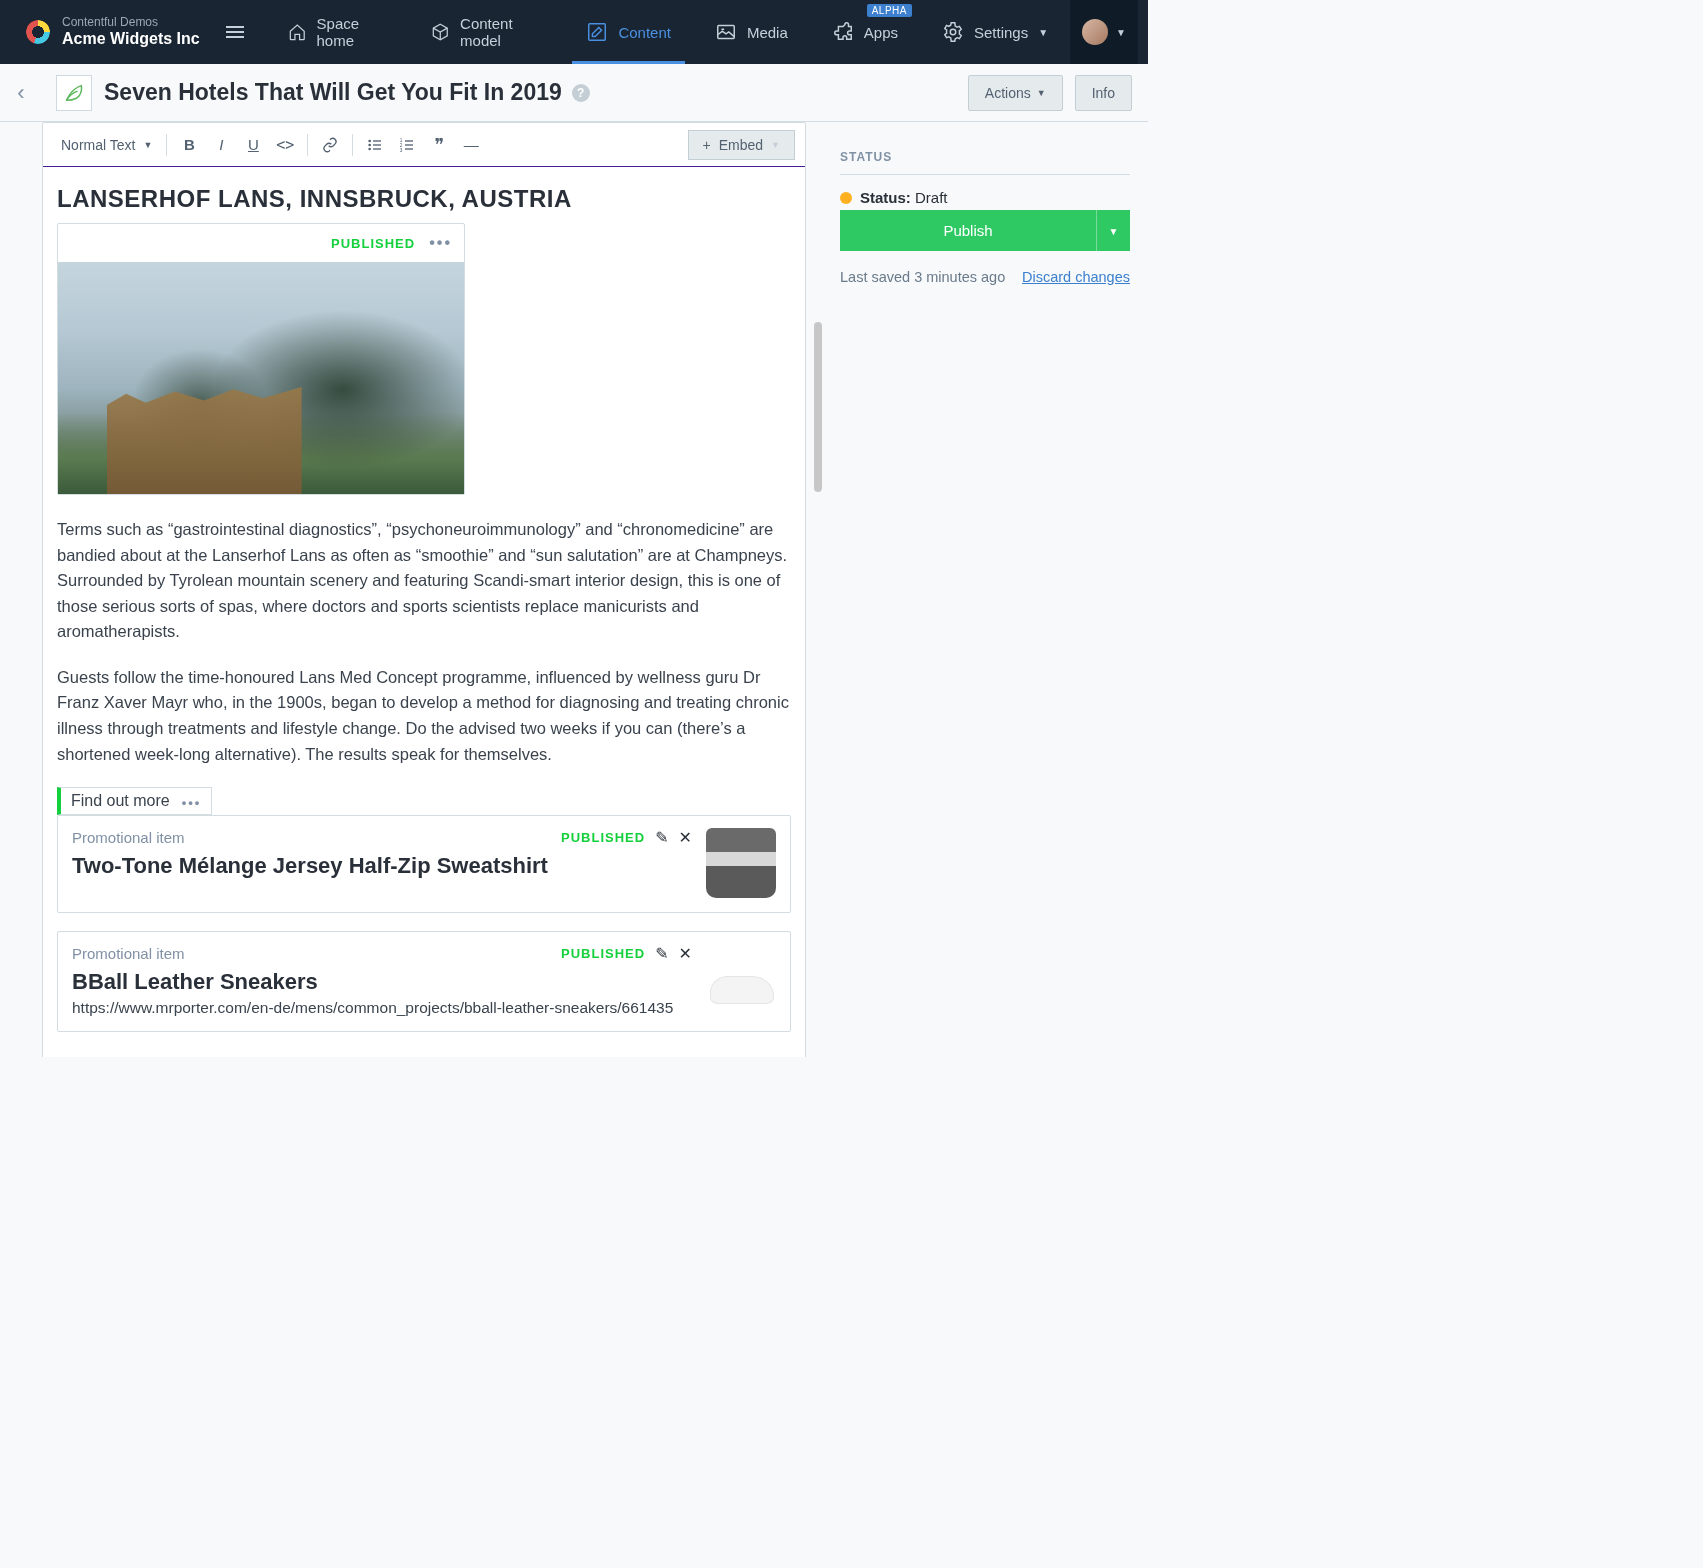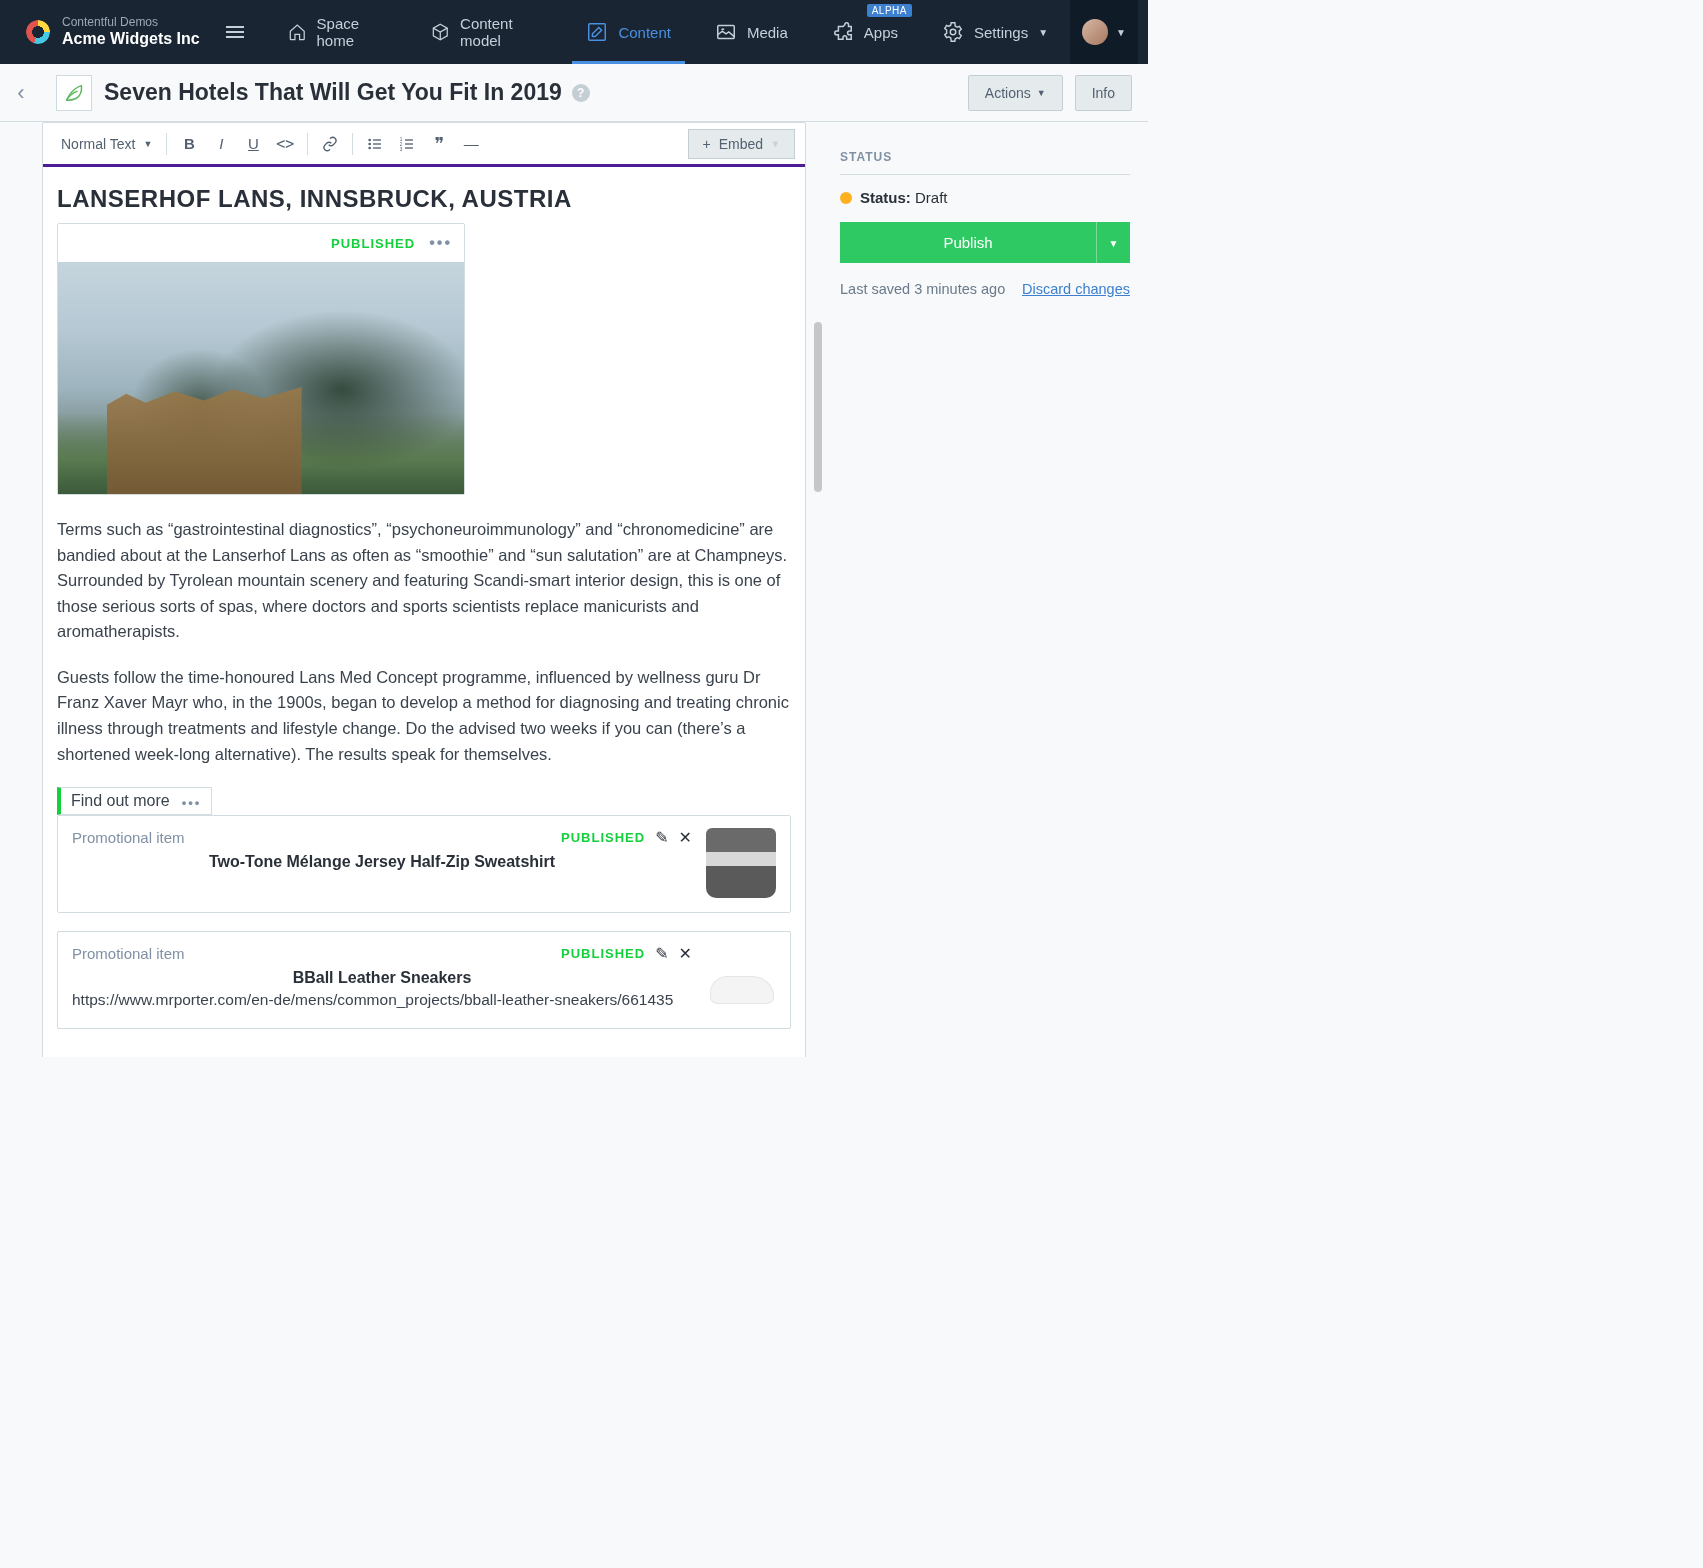--- a/index.html
+++ b/index.html
@@ -95,21 +95,21 @@
   .sidebar-col { flex: 1; padding: 28px 18px 0 34px; }
   .scroll-thumb { position:absolute; right: -16px; top: 200px; width:8px; height:170px; background:#c7c7c7; border-radius:4px;}
 
   
   .editor {
     border:1px solid #d3dce0; background:#fff; border-radius:2px;
     margin-left: 0;
   }
   .toolbar {
     display:flex; align-items:center; height:44px;
-    border-bottom:3px solid #4c1d95; padding:0 10px;
+    border-bottom:1px solid #4c1d95; padding:0 10px;
   }
   .tb-select { font-size:14px; color:#536171; padding:4px 8px; display:flex; align-items:center; gap:8px; cursor:pointer; }
   .tb-btn { width:32px; display:flex; justify-content:center; color:#536171; cursor:pointer; font-size:15px;}
   .tb-sep { width:1px; height:22px; background:#d3dce0; margin:0 6px;}
   .embed-btn {
     margin-left:auto; background:#e5ebed; border:1px solid #c3cfd5;
     padding:6px 14px; font-size:14px; color:#536171; cursor:pointer;
     display:flex; align-items:center; gap:8px;
   }
   .editor-body { padding: 18px 14px 20px 14px; }
@@ -148,34 +148,34 @@
   }
   h3.sub { font-size:21px; font-weight:700; margin:22px 0 12px;}
 
   .promo {
     border:1px solid #d3dce0; border-radius:2px; padding:12px 14px 14px 14px;
     margin-bottom:18px; display:flex; gap:14px;
   }
   .promo-left { flex:1; }
   .promo-top { display:flex; align-items:center; gap:14px; }
   .promo-type { color:#8091a5; font-size:15px; }
-  .promo-name { font-weight:700; font-size:16px; margin-top:6px; color:#2a3039;text-align:center;}
+  .promo-name { font-weight:700; font-size:22px; margin-top:6px; color:#2a3039;}
   .promo-url { font-size:15.5px; color:#3a434d; margin-top:4px; word-break:break-all;}
   .thumb { width:70px; height:70px; display:flex; align-items:center; justify-content:center;}
   .thumb.sweat { background:linear-gradient(#6a6a6a 0 35%,#d8d8d8 35% 55%,#5a5a5a 55% 100%); border-radius:6px 6px 10px 10px;}
   .thumb.shoe { position:relative;}
   .thumb.shoe::before{content:"";position:absolute;width:62px;height:26px;background:#f4f4f4;border:1px solid #e5e5e5;border-radius:18px 22px 8px 8px / 16px 20px 6px 6px; bottom:10px;left:4px;}
   .promo-head-right{ margin-left:auto; display:flex; align-items:center; gap:10px;}
 
   
   .side-label { font-size:12px; letter-spacing:1px; color:#8091a5; font-weight:600;
     border-bottom:1px solid #d3dce0; padding-bottom:10px; margin-bottom:14px;}
   .status-row { display:flex; align-items:center; gap:8px; font-size:15px;}
   .status-dot { width:12px;height:12px;border-radius:50%;background:#ffb020;}
-  .publish-row { display:flex; margin-top:16px;}
+  .publish-row { display:flex; margin-top:4px;}
   .publish-btn { flex:1; background:#2fc964; color:#fff; border:none; padding:12px 0;
     font-size:15px; cursor:pointer;}
   .publish-caret { width:34px; background:#2fc964; border:none; border-left:1px solid rgba(255,255,255,.35);
     color:#fff; cursor:pointer;}
   .saved-row { display:flex; justify-content:space-between; margin-top:18px; font-size:14.5px;}
   .saved-row .ls { color:#6a7a8a;}
   .saved-row .dc { color:#3c80cf; text-decoration:underline; cursor:pointer;}
 </style>
 </head>
 <body>

